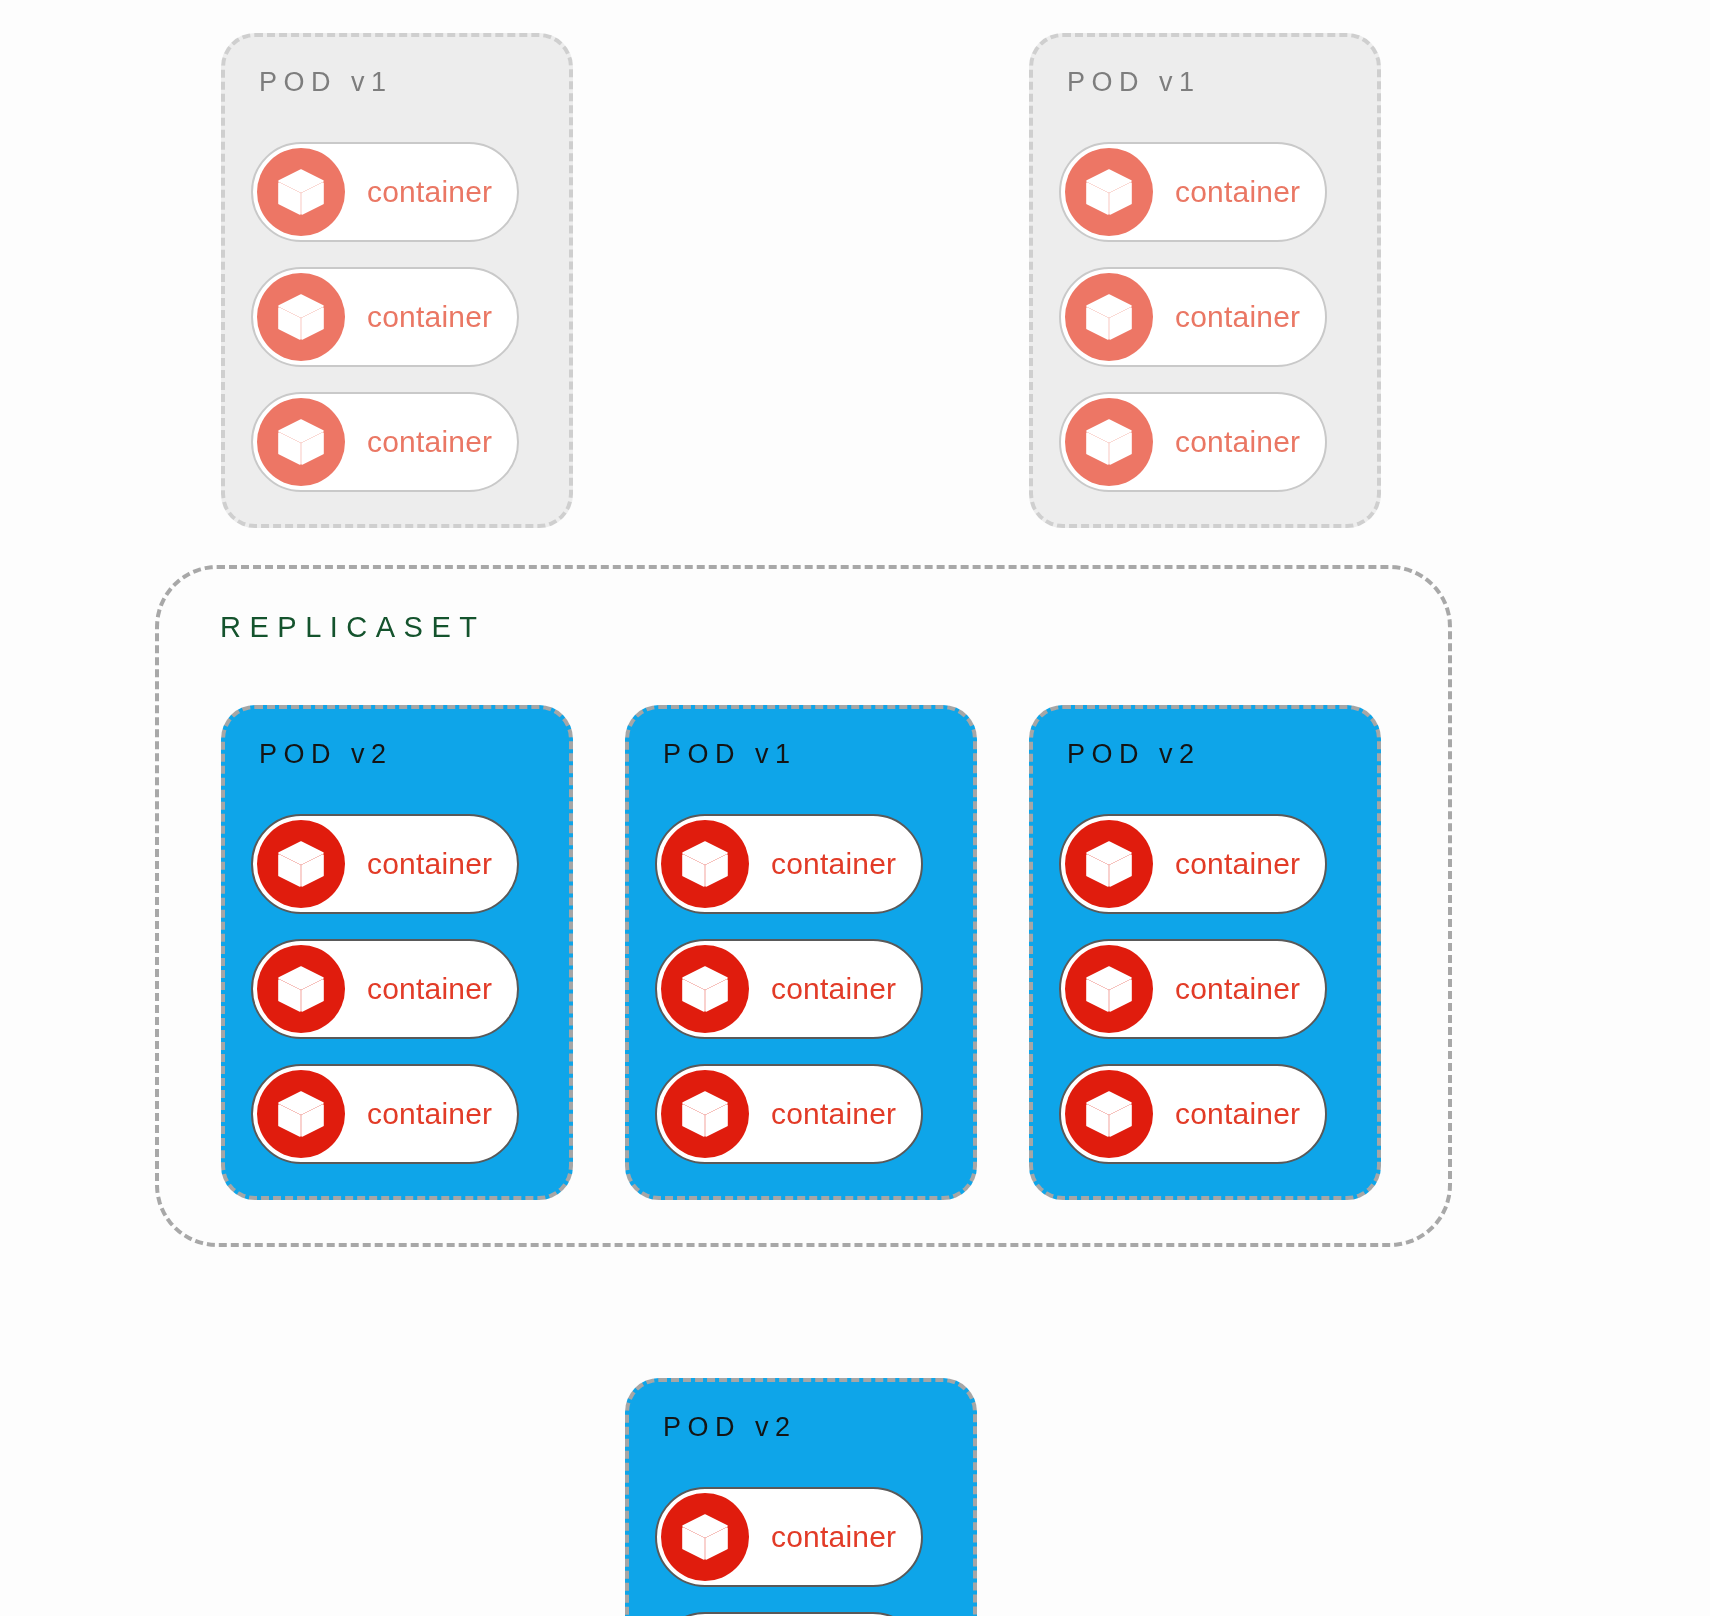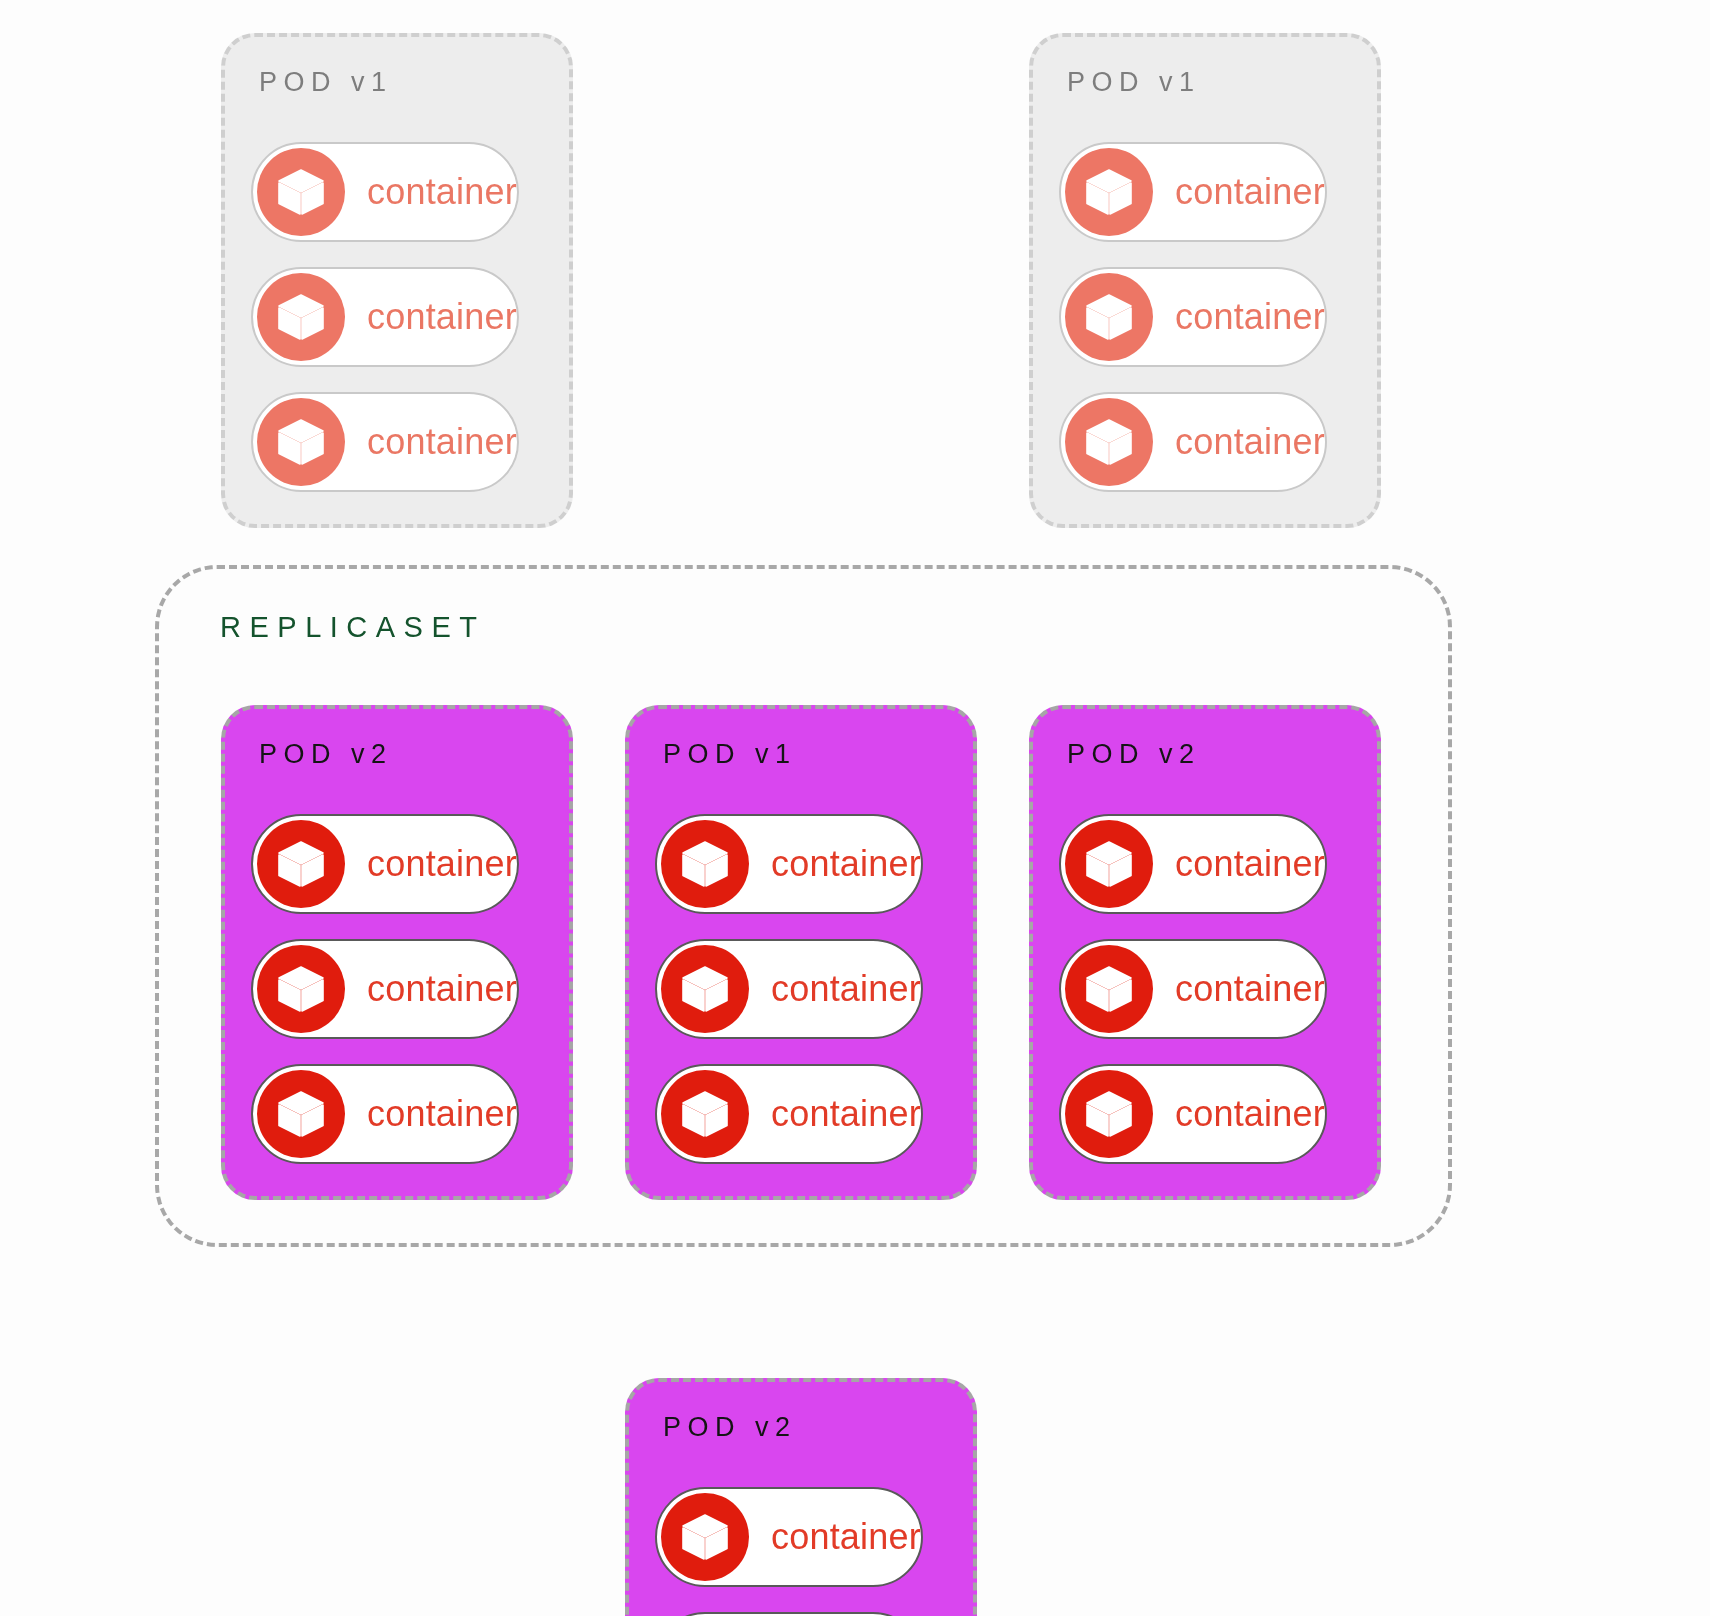--- a/index.html
+++ b/index.html
@@ -29,21 +29,21 @@
     position: absolute;
     box-sizing: border-box;
     border-radius: 34px;
     padding: 0;
   }
   .pod.faded {
     background: #ededed;
     border: 4px dashed #cfcfcf;
   }
   .pod.bold {
-    background: #d946ef;
+    background: #0ea5e9;
     border: 4px dashed #a6a6a6;
     text-align: right;
   }
 
   .pod-title {
     position: absolute;
     left: 34px;
     top: 30px;
     font-size: 27px;
     letter-spacing: 6.5px;
@@ -84,21 +84,21 @@
     display: flex;
     align-items: center;
     justify-content: center;
   }
   .pod.faded .cube-badge { background: #ed7665; }
   .pod.bold  .cube-badge { background: #e01c0d; }
 
   .cube-badge svg { display: block; }
 
   .pill-label {
-    font-size: 36px;
+    font-size: 30px;
     letter-spacing: 0.2px;
     margin-left: 22px;
     white-space: nowrap;
   }
   .pod.faded .pill-label { color: #ea7764; }
   .pod.bold  .pill-label { color: #e23b27; }
 
   
   #replicaset {
     position: absolute;

